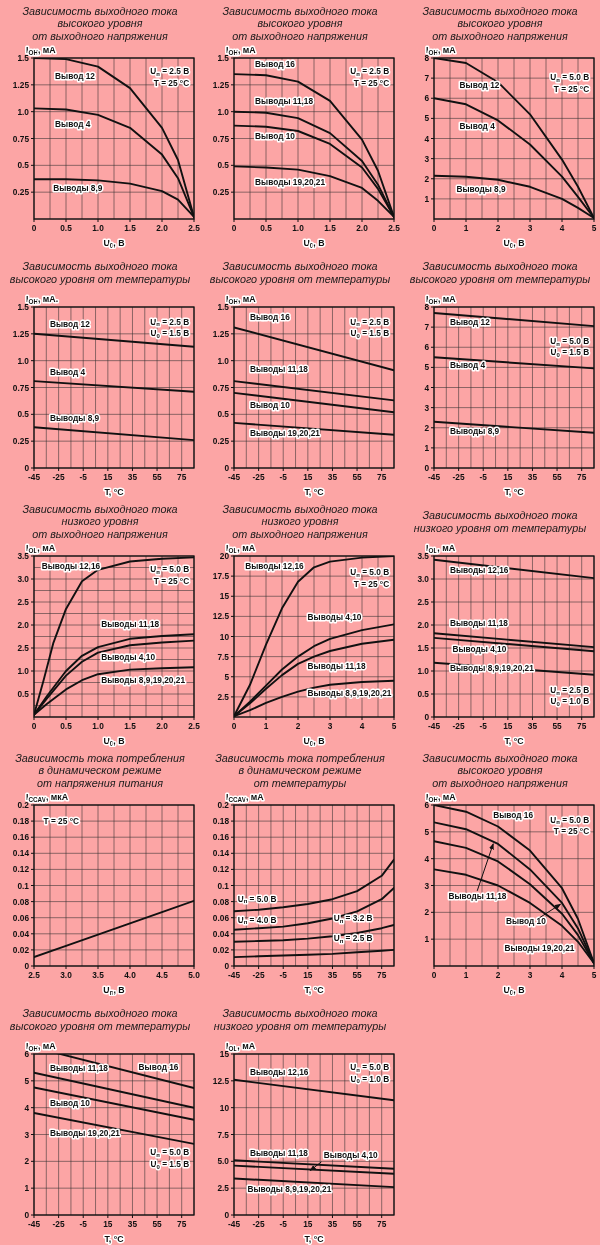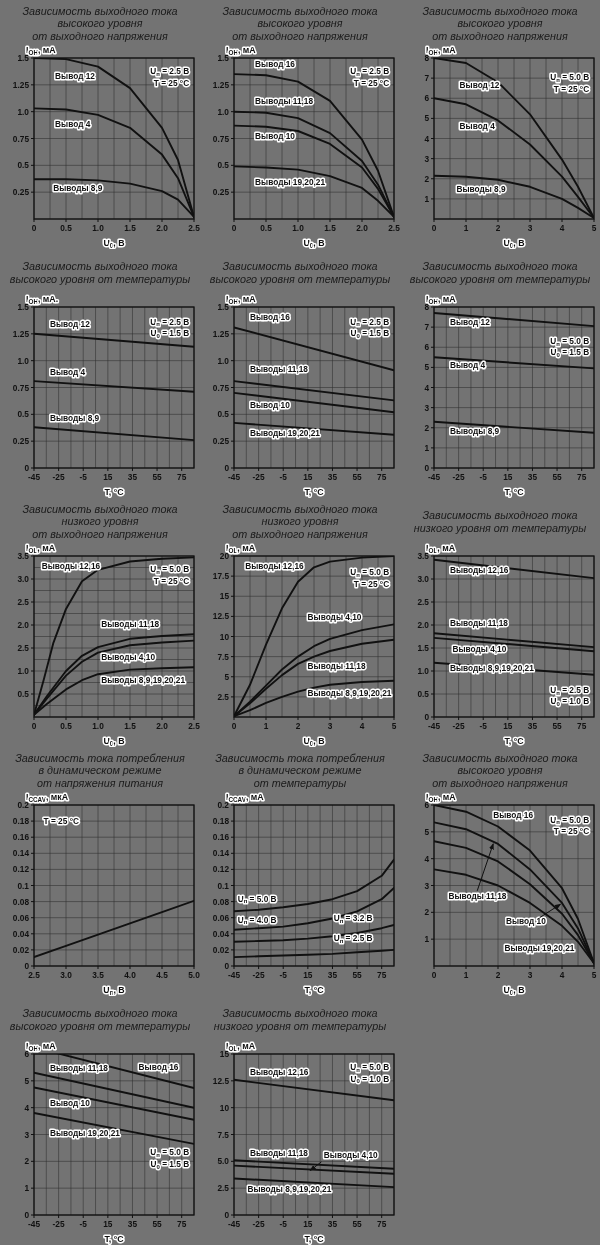--- a/index.html
+++ b/index.html
@@ -1,16 +1,16 @@
 <!DOCTYPE html>
 <html><head>
 <meta charset="utf-8">
 <style>
   html,body{margin:0;padding:0;background:#ffffff;}
-  .page{display:flex;flex-wrap:wrap;width:600px;background:#737373;}
+  .page{display:flex;flex-wrap:wrap;width:600px;background:#fca5a5;}
   .cell{width:200px;height:249px;box-sizing:border-box;}
   .chart-title{
     height:44px;display:flex;align-items:center;justify-content:center;
     text-align:center;white-space:pre-line;
     font:italic 400 10.8px/12.6px "Liberation Sans", sans-serif;
     color:#1a1a1a;padding-top:3px;box-sizing:border-box;
   }
   svg{display:block;}
   .tick{font:700 8.3px "Liberation Sans", sans-serif;fill:#111;}
   .clabel{font:700 8.3px "Liberation Sans", sans-serif;fill:#111;

